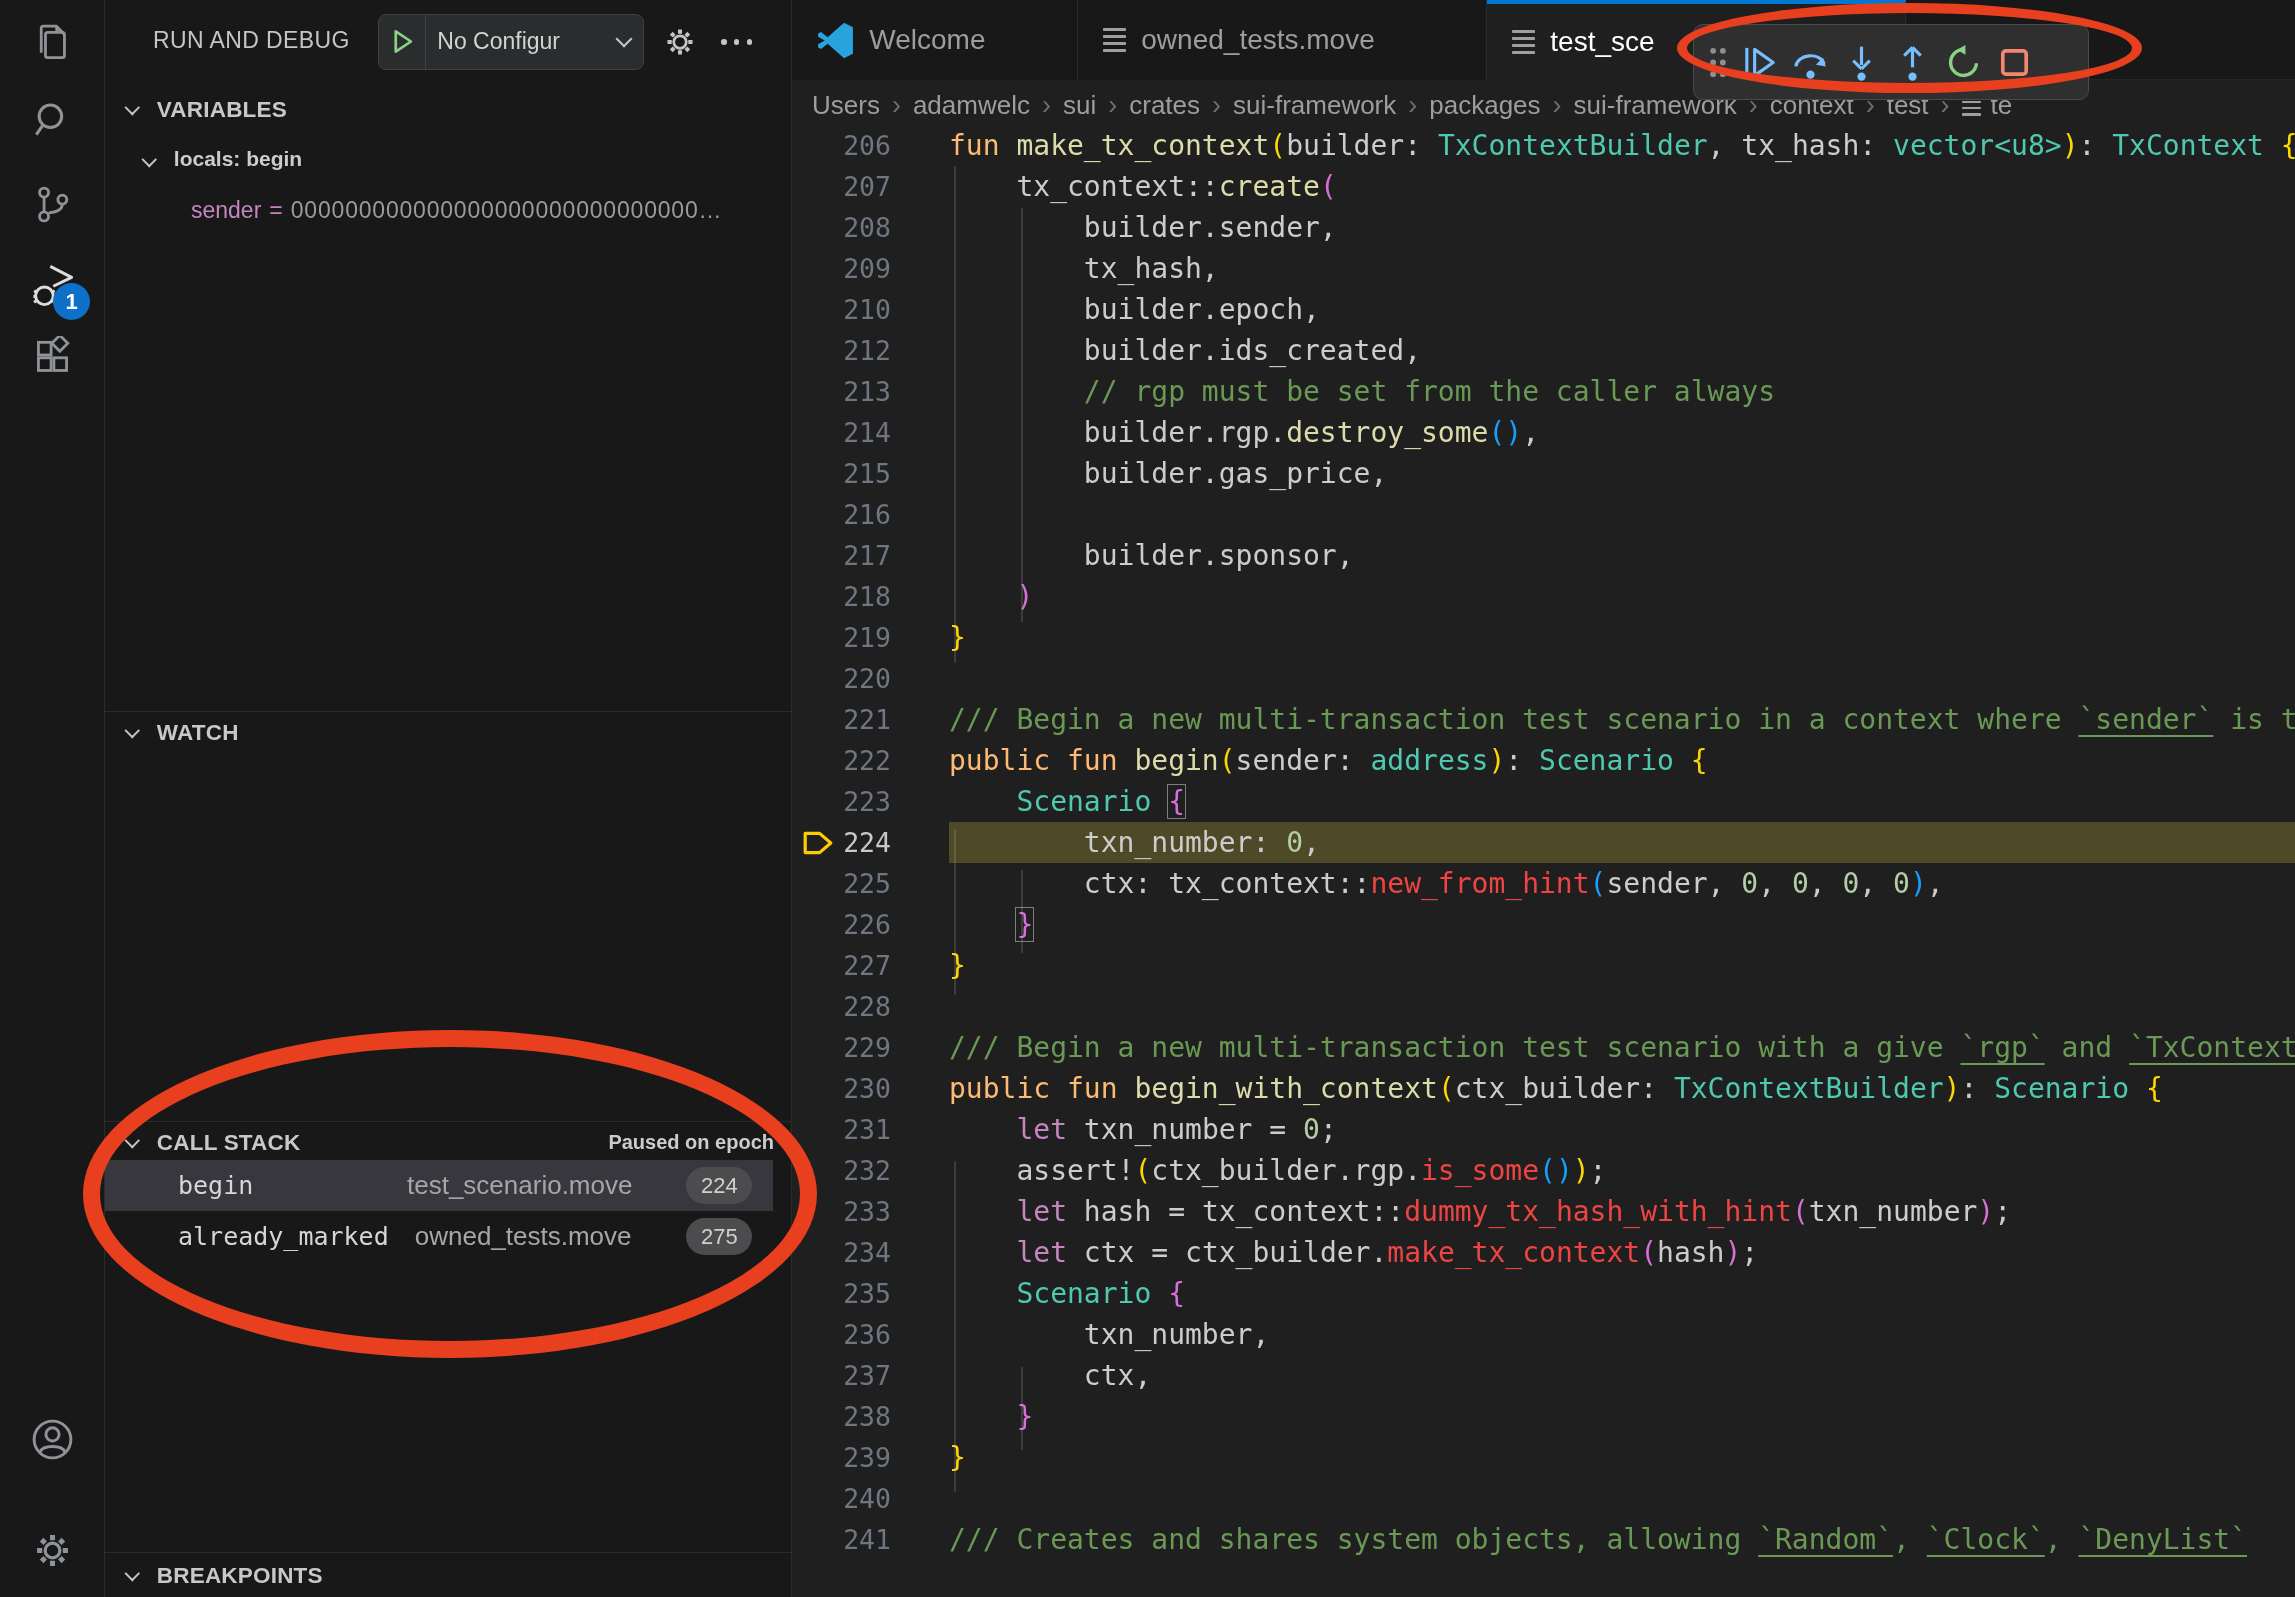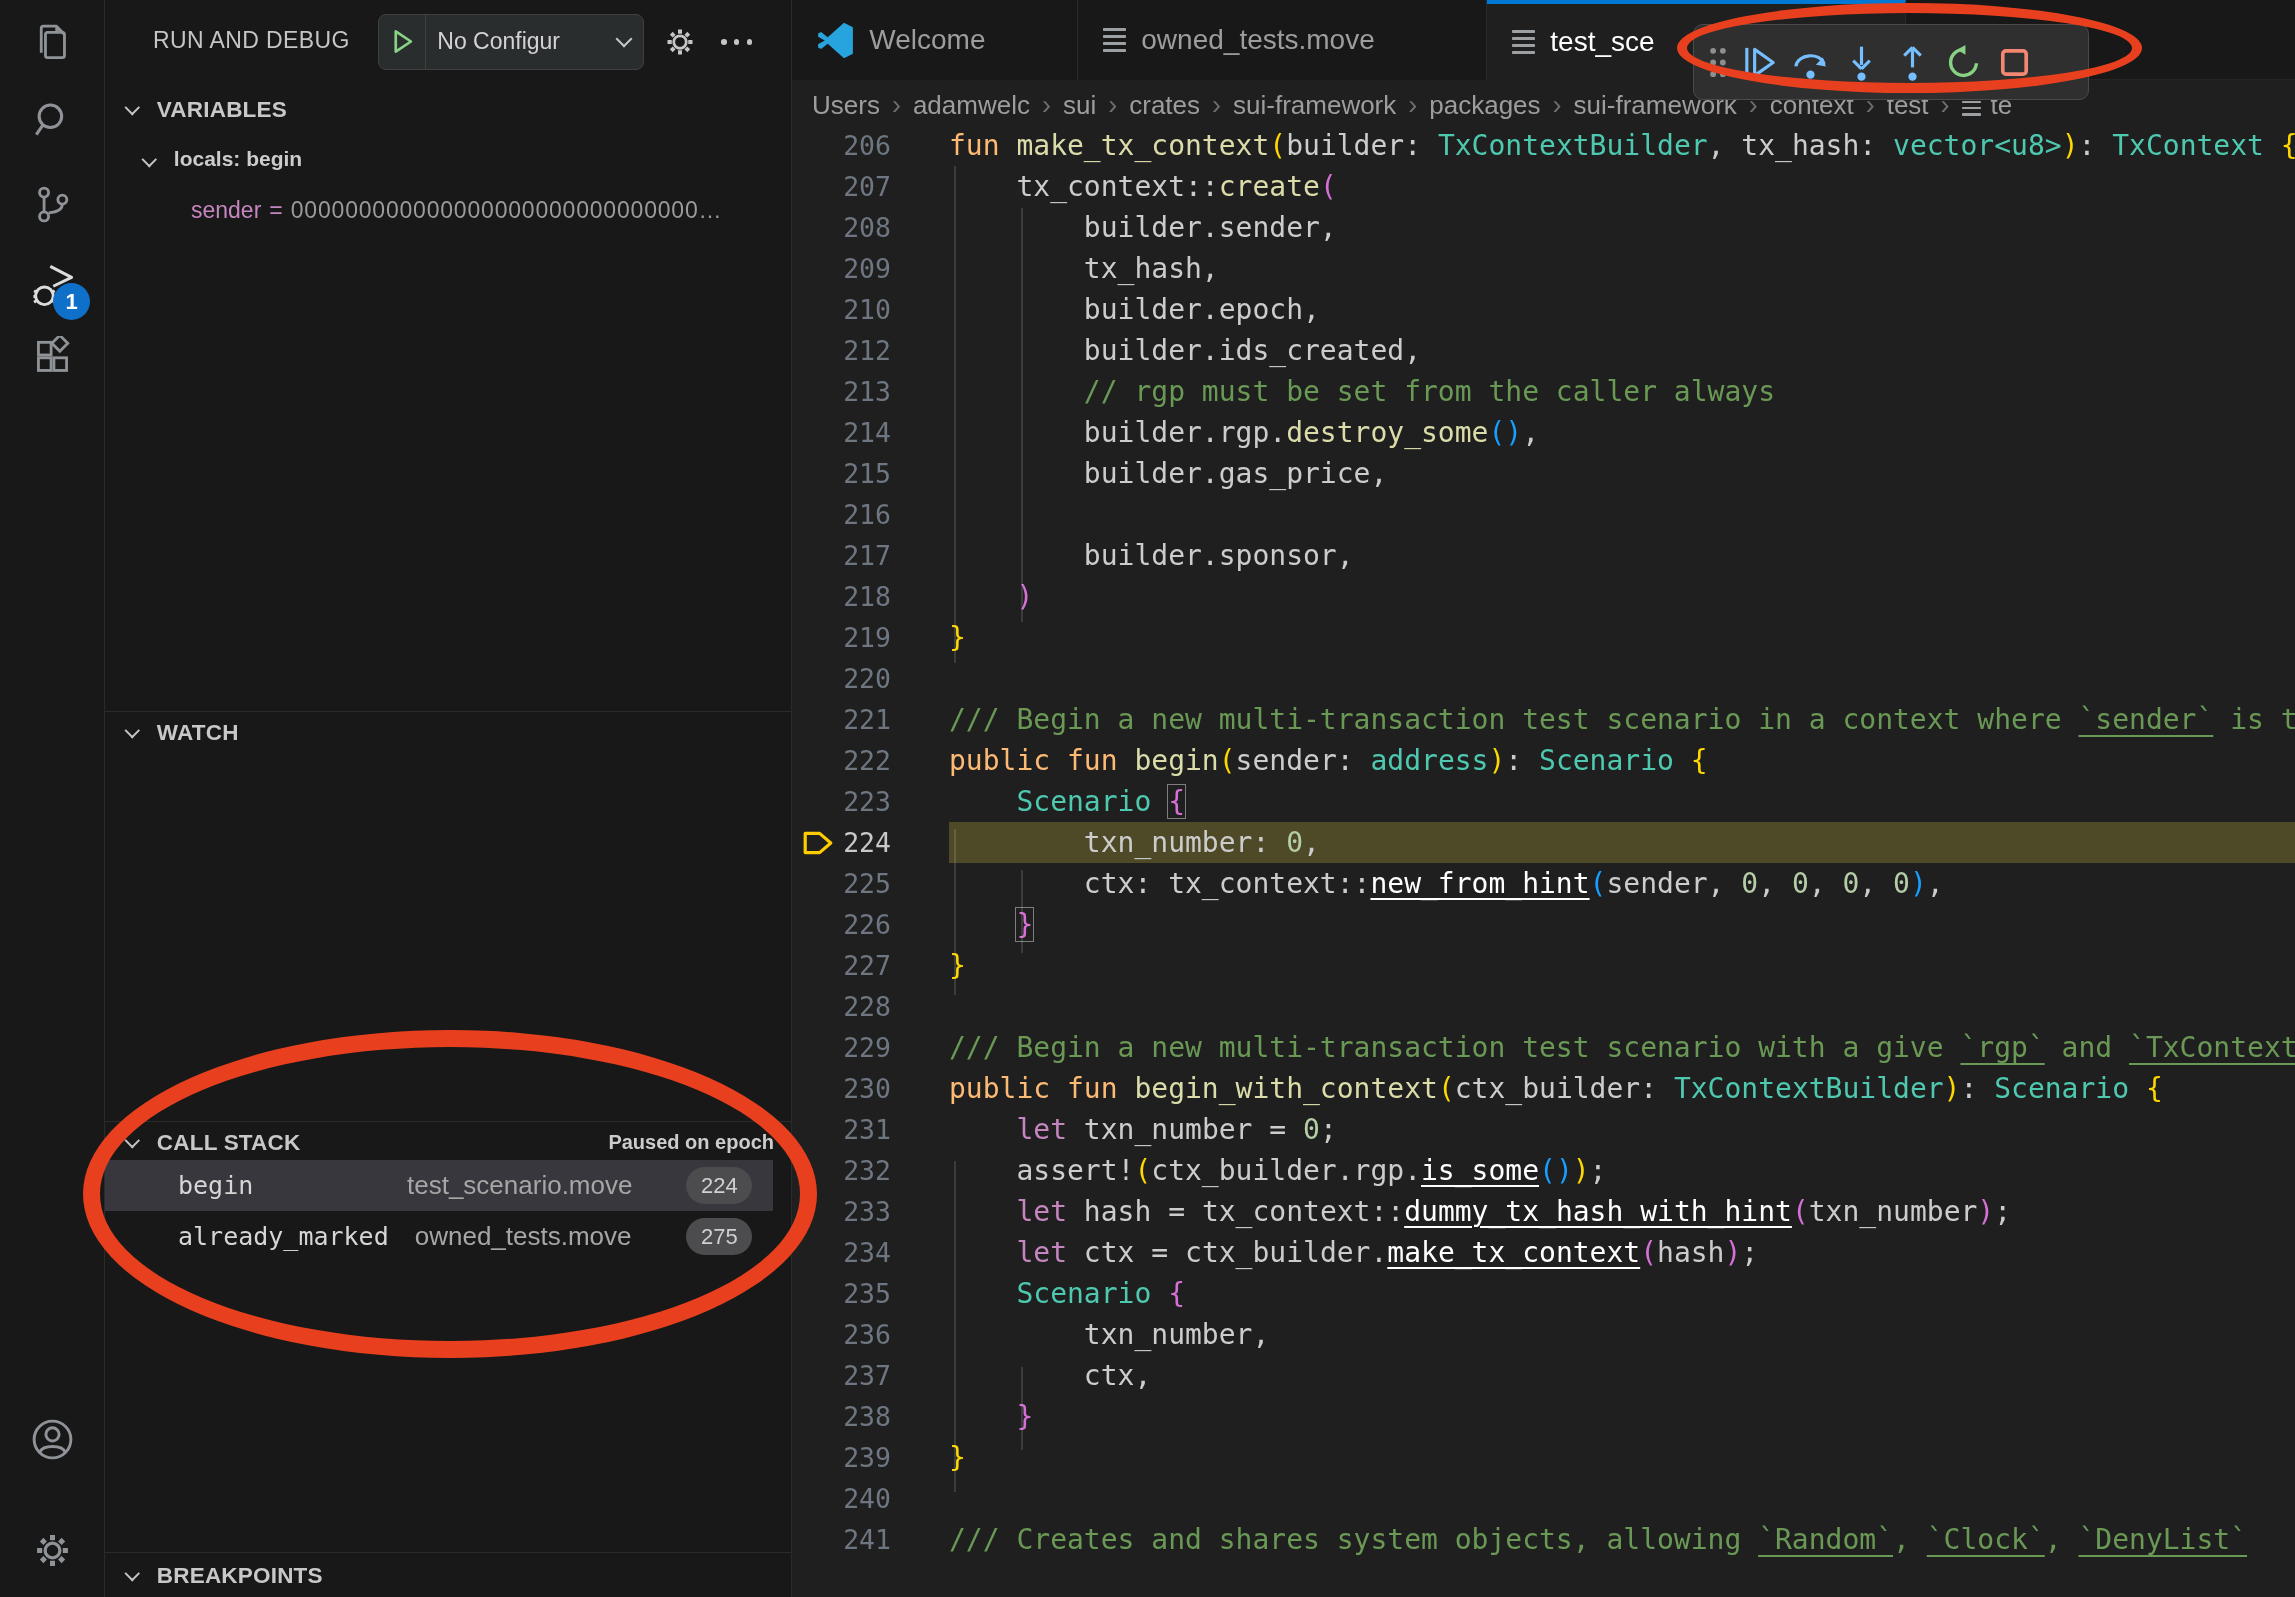--- a/index.html
+++ b/index.html
@@ -82,21 +82,21 @@
   .glyph { width:44px; position:relative; flex:none; }
   .glyph svg { position:absolute; left:9.7px; top:8px; }
   .lnum { width:55px; flex:none; text-align:right; color:#6e7681; font-size:26.5px; }
   .ltext { flex:1; margin-left:58px; white-space:pre; color:#cccccc; }
   .cl.cur .ltext { background:#4e4a28; }
   .cl.cur .lnum { color:#c8c8c8; }
   .tk-k{color:#fdba74} .tk-ctl{color:#c586c0} .tk-fn{color:#dcdcaa} .tk-ty{color:#4ec9b0}
   .tk-v{color:#cccccc} .tk-cm{color:#6a9955} .tk-n{color:#b5cea8}
   .tk-by{color:#ffd700} .tk-bp{color:#d670d6} .tk-bb{color:#179fff}
   .tk-cmu{color:#6a9955; text-decoration:underline; text-decoration-thickness:2.4px; text-underline-offset:5.6px;}
-  .tk-ufn{color:#ffffff; text-decoration:underline; text-decoration-thickness:2px; text-underline-offset:4.8px;}
+  .tk-ufn{color:#ef4444; text-decoration-thickness:2px; text-underline-offset:4.8px;}
   .tk-bpx{color:#d670d6; outline:1.6px solid #7d7d7d; outline-offset:-0.8px;}
   .guide { position:absolute; width:1.6px; background:rgba(255,255,255,0.13); z-index:2; }
 
   
   #debug-toolbar { position:absolute; left:901px; top:24px; width:396px; height:76px;
                    background:#2f2f2f; border:0.8px solid #4a4a4a; border-radius:9.7px;
                    display:flex; align-items:center; padding:0 8px; z-index:6; }
   .dt-btn { width:51px; height:51px; display:flex; align-items:center; justify-content:center; }
   .dt-grip { width:32px; }
 

